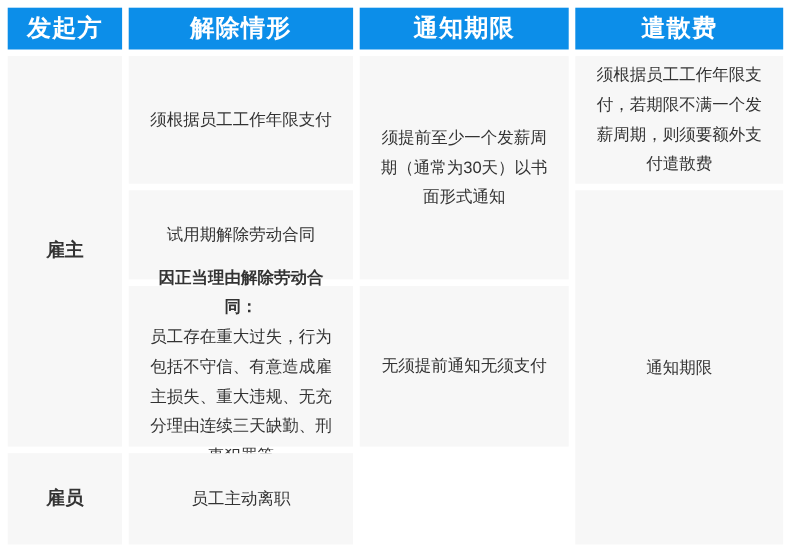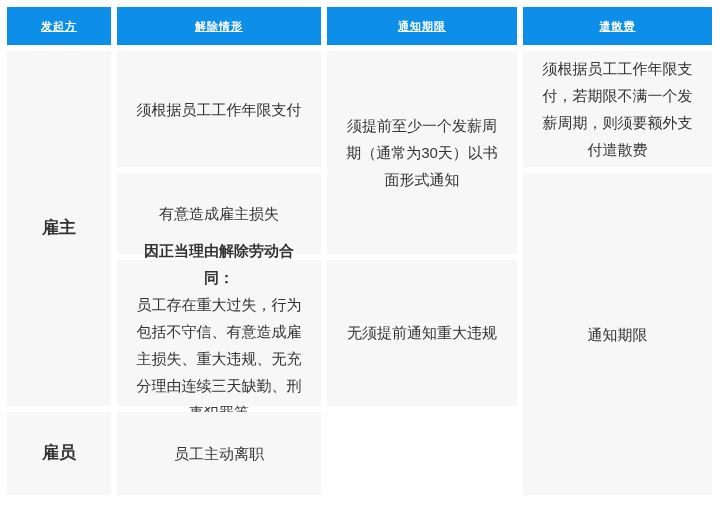--- a/index.html
+++ b/index.html
@@ -26,27 +26,26 @@
     top: 7px;
     width: 705px;
     display: grid;
     grid-template-columns: 104px 204px 190px 189px;
     grid-template-rows: 38px 116px 81px 146px 83px;
     gap: 6px;
   }
   .th {
     background: var(--header-bg);
     color: var(--header-text);
-    font-size: 11px;
+    font-size: 22px;
     font-weight: 700;
     display: flex;
     align-items: center;
     justify-content: center;
     letter-spacing: 1px;
-    text-decoration: underline;
   }
   .cell {
     background: var(--cell-bg);
     font-size: 15px;
     line-height: 1.8;
     display: flex;
     align-items: center;
     justify-content: center;
     text-align: center;
     padding: 0 10px;
@@ -62,21 +61,21 @@
   }
   .bold-line { display: block; font-weight: 700; }
   .line { display: block; }
   
   .employer        { grid-column: 1; grid-row: 2 / 5; }
   .sit-no-cause    { grid-column: 2; grid-row: 2; }
   .notice-paid     { grid-column: 3; grid-row: 2 / 4; }
   .sev-tenure      { grid-column: 4; grid-row: 2; }
   .sit-probation   { grid-column: 2; grid-row: 3; }
   .sev-none        { grid-column: 4; grid-row: 3 / 6; }
-  .sit-cause       { grid-column: 2; grid-row: 4; padding: 0 9px; font-family: Liberation Mono, monospace; }
+  .sit-cause       { grid-column: 2; grid-row: 4; padding: 0 9px; }
   .notice-imm      { grid-column: 3; grid-row: 4; flex-direction: row; line-height: 2; }
   .employee        { grid-column: 1; grid-row: 5; }
   .sit-resign      { grid-column: 2; grid-row: 5; }
   .notice-30       { grid-column: 3; grid-row: 5; }
 </style>
 </head>
 <body>
 
 <div class="page">
   <div class="grid">
@@ -91,34 +90,34 @@
     <div class="cell sit-no-cause">须根据员工工作年限支付</div>
 
     <div class="cell left notice-paid">
       <span class="line">须提前至少一个发薪周期（通常为30天）以书面形式通知</span>
     </div>
 
     <div class="cell left sev-tenure">
       <span class="line">须根据员工工作年限支付，若期限不满一个发薪周期，则须要额外支付遣散费</span>
     </div>
 
-    <div class="cell sit-probation">有意造成雇主损失</div>
+    <div class="cell sit-probation">试用期解除劳动合同</div>
 
     <div class="cell sev-none">通知期限</div>
 
     <div class="cell left sit-cause">
       <span>
         <span class="bold-line">因正当理由解除劳动合同：</span>
         <span class="line">员工存在重大过失，行为包括不守信、有意造成雇主损失、重大违规、无充分理由连续三天缺勤、刑事犯罪等</span>
       </span>
     </div>
 
     <div class="cell notice-imm">
       <span class="line">无须提前通知</span>
-      <span class="line">重大违规</span>
+      <span class="line">无须支付</span>
     </div>
 
     <div class="cell initiator employee">雇员</div>
 
     <div class="cell sit-resign">员工主动离职</div>
 
 
   </div>
 </div>
 

